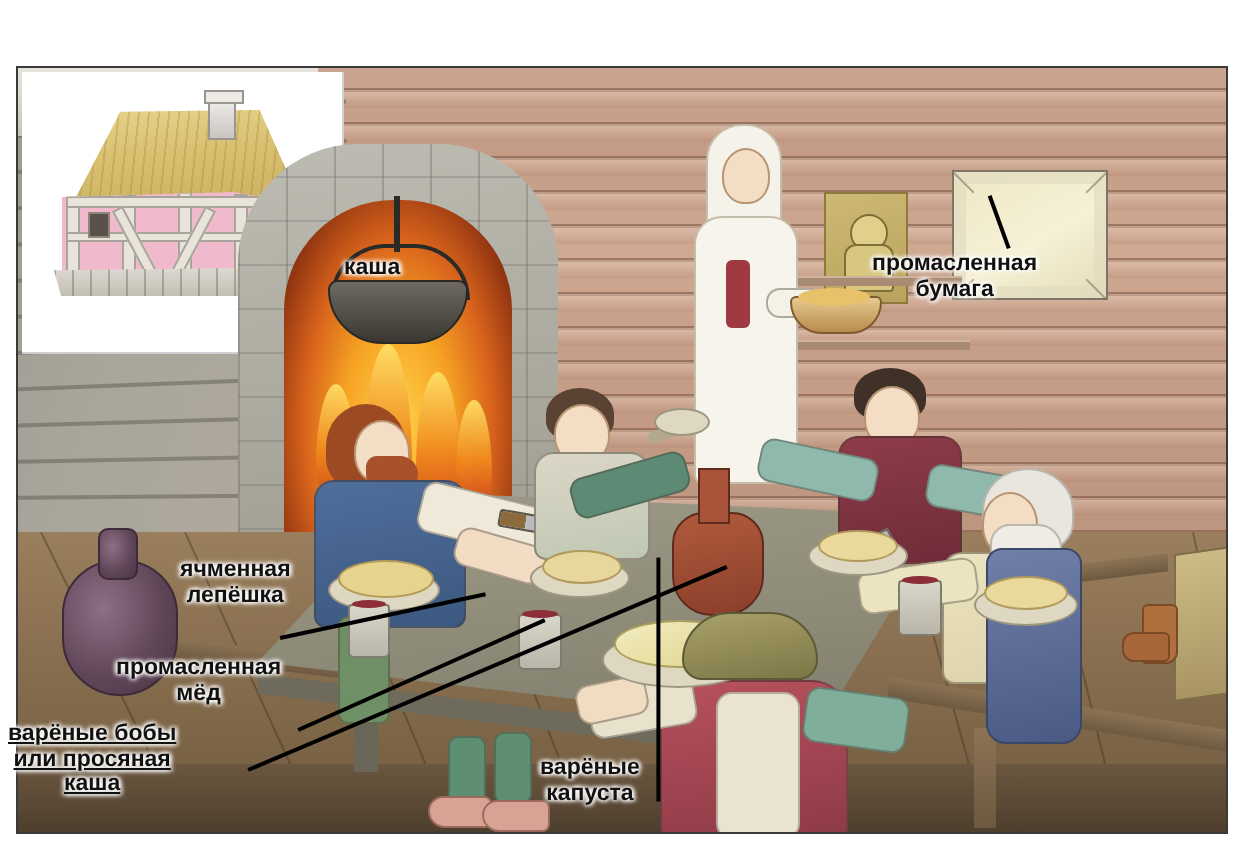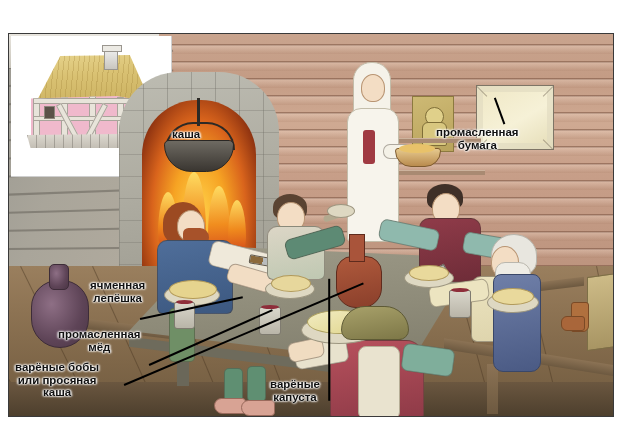--- a/index.html
+++ b/index.html
@@ -464,20 +464,20 @@
   </div>
 
   <div id="labelLayer">
       <div class="label" style="left: 172px; top: 128px;">каша</div>
       <div class="label" style="left: 436px; top: 126px;">промасленная
 бумага</div>
       <div class="label" style="left: 90px; top: 279px;">ячменная
 лепёшка</div>
       <div class="label" style="left: 58px; top: 328px;">промасленная
 мёд</div>
-      <div class="label" style="left: 15px; top: 361px;">варёные бобы
+      <div class="label" style="left: 4px; top: 361px; text-decoration: underline;">варёные бобы
 или просяная
 каша</div>
       <div class="label" style="left: 270px; top: 378px;">варёные
 капуста</div>
     </div>
 
 </div>
 
 </body></html>

